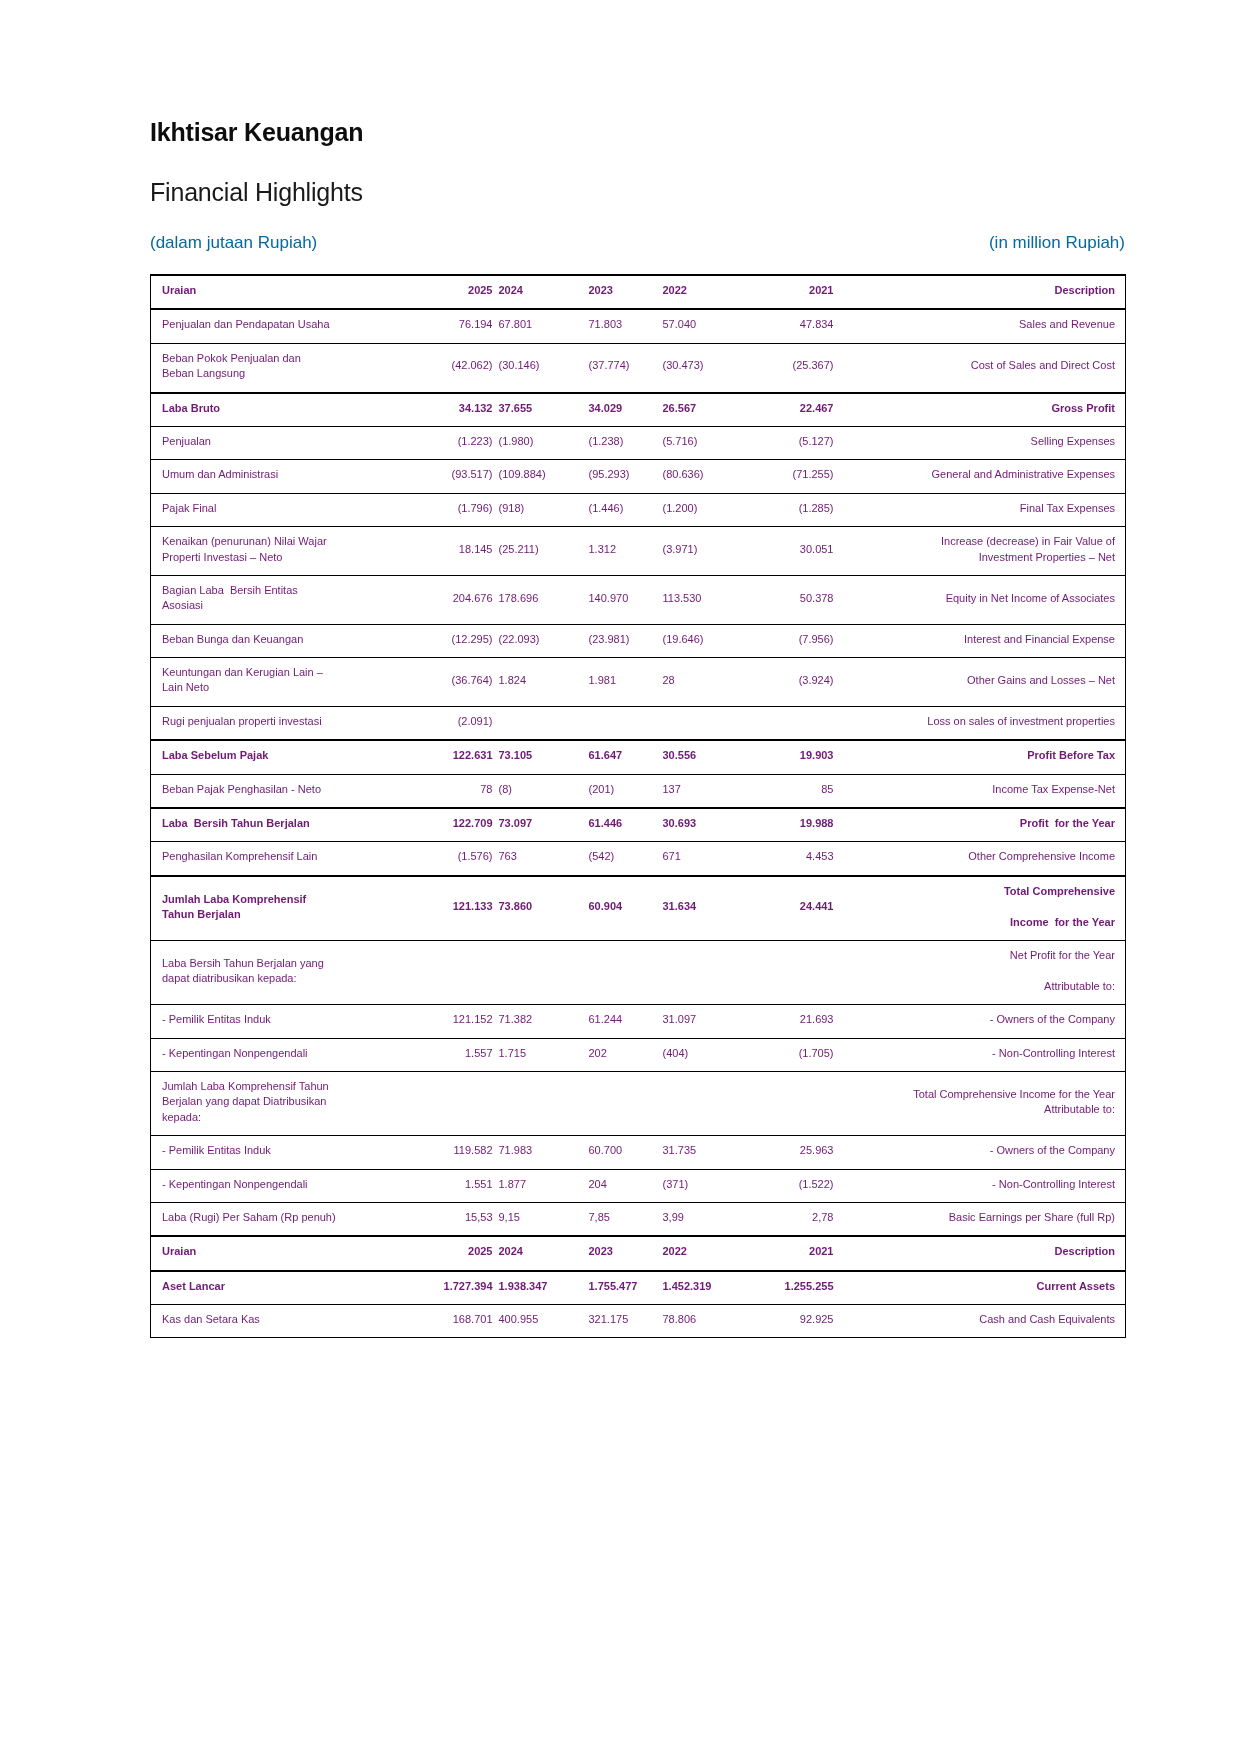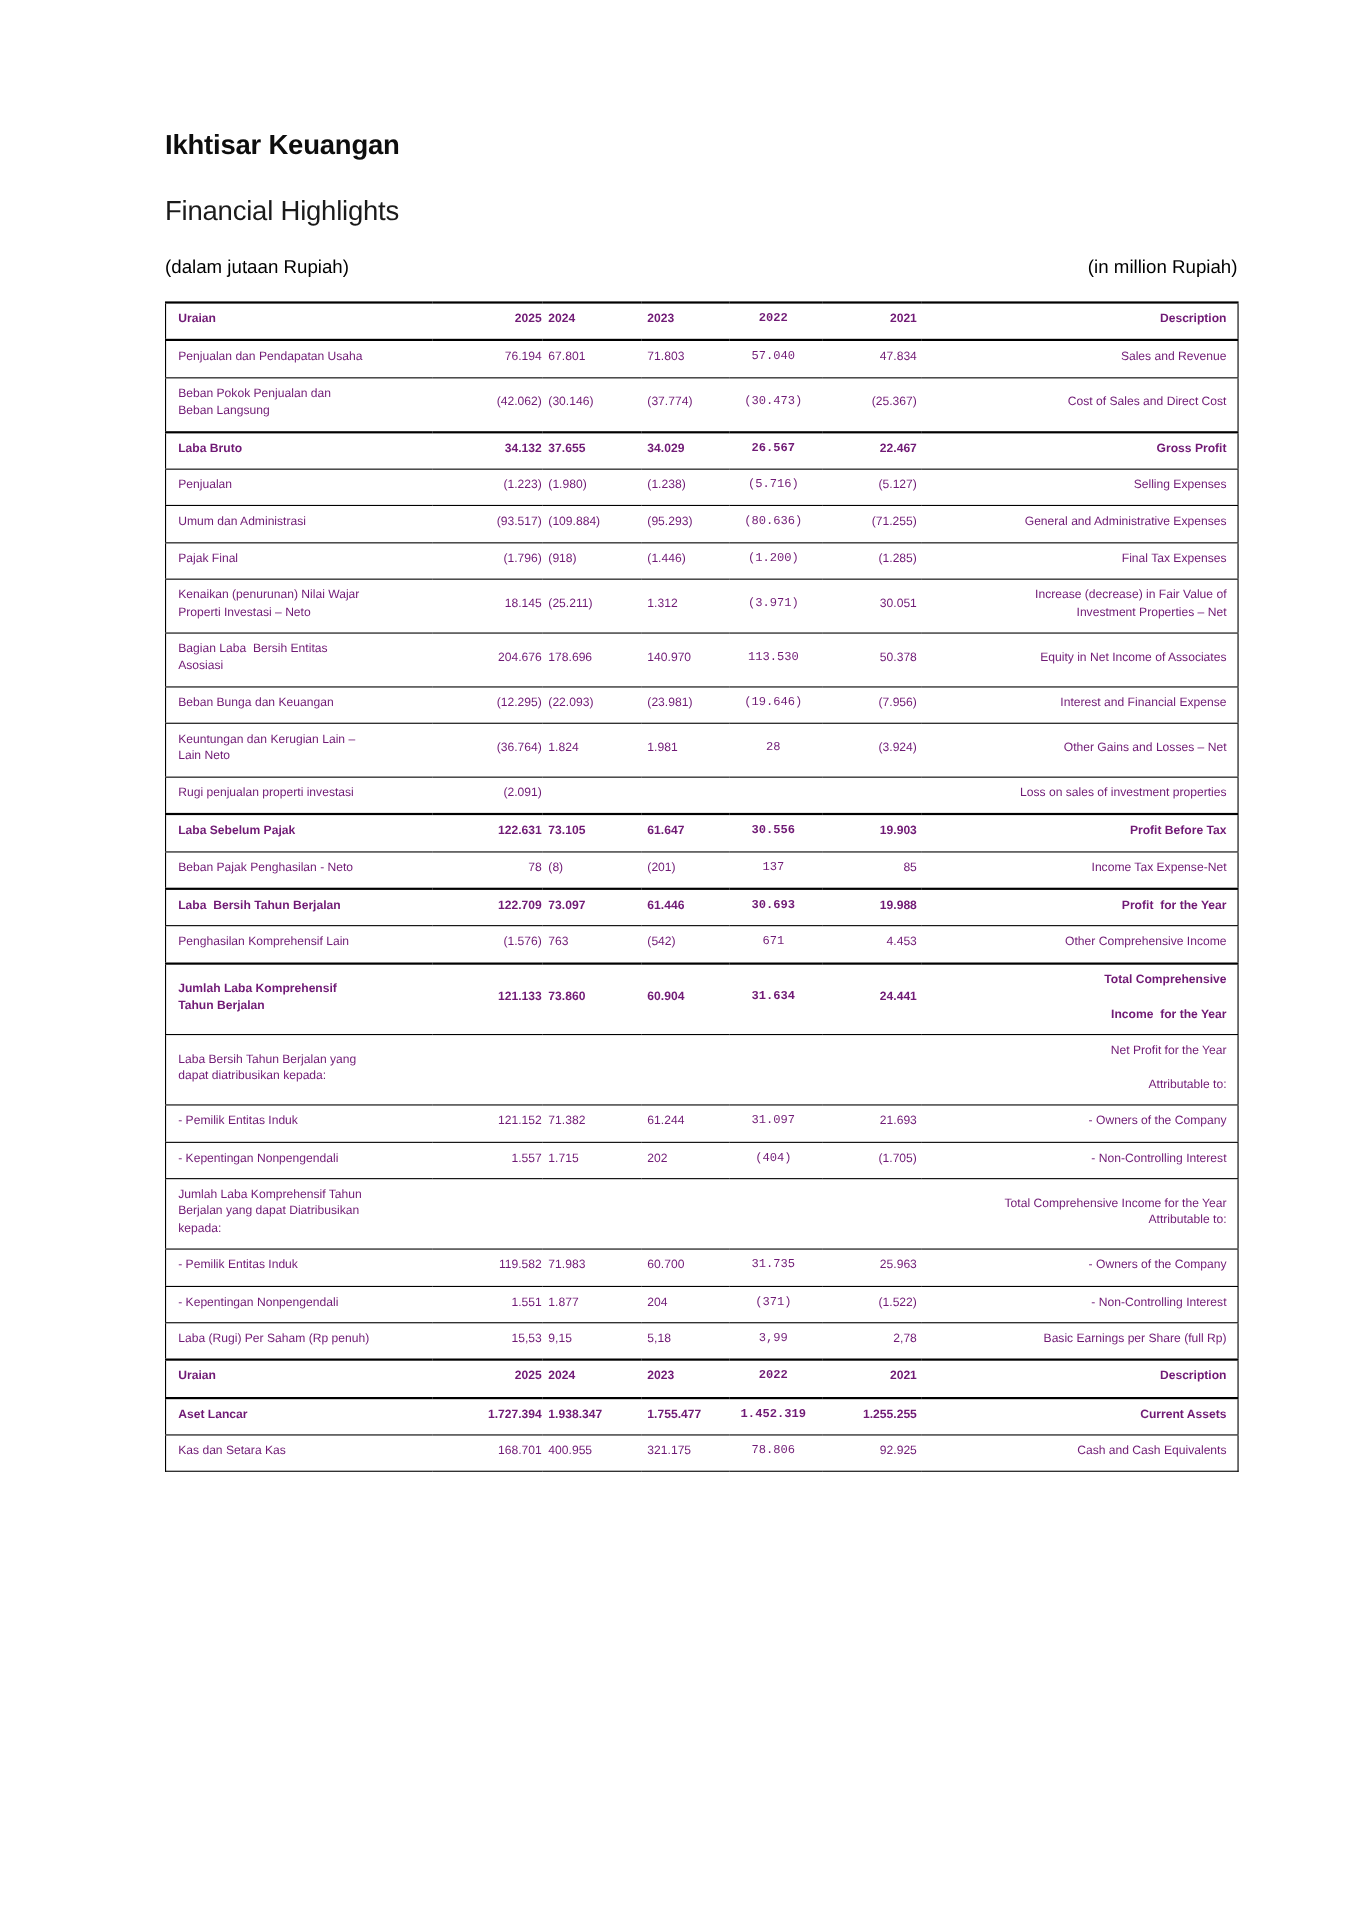--- a/index.html
+++ b/index.html
@@ -12,21 +12,21 @@
   }
   .page { padding: 118px 115px 0 150px; }
   .title-id {
     font-size: 25px; font-weight: 700; letter-spacing: -0.2px; color: #0d0d0d;
   }
   .title-en {
     font-size: 25px; font-weight: 400; letter-spacing: -0.2px; margin-top: 31px; color: #1a1a1a;
   }
   .unit-row {
     display: flex; justify-content: space-between; align-items: baseline;
-    margin-top: 26px; font-size: 17px; color: #000000;
+    margin-top: 26px; font-size: 17px; color: #0369a1;
   }
   table.fin {
     width: 100%; border-collapse: collapse; table-layout: fixed;
     margin-top: 21px;
     font-size: 11px; line-height: 1.4; color: #701a75;
     border-left: 1px solid #000; border-right: 1px solid #000;
     border-top: 2px solid #000; border-bottom: 1px solid #000;
   }
   td {
     vertical-align: middle;
@@ -36,21 +36,21 @@
     overflow: hidden;
   }
   tr:first-child td { border-top: none; }
   tr.thick td { border-top-width: 2px; }
   tr.bold td, tr.header td { font-weight: 700; }
   
   .col-uraian { width: 242px; text-align: left;  padding-left: 11px; }
   .col-y2025  { width: 100px; text-align: right;  padding-left: 6px; }
   .col-y2024  { width: 90px;  text-align: left;  padding-left: 6px; margin-left: 32px; }
   .col-y2023  { width: 80px;  text-align: left;  padding-left: 6px; }
-  .col-y2022  { width: 85px;  text-align: center; padding-right: 4px; font-family: Liberation Mono, monospace; }
+  .col-y2022  { width: 85px;  text-align: left; padding-right: 4px; }
   .col-y2021  { width: 90px;  text-align: right; padding-right: 4px; }
   .col-desc   { width: 288px; text-align: right; padding-right: 10px; }
 </style>
 </head>
 <body>
 
 <div class="page">
   <div class="title-id">Ikhtisar Keuangan</div>
   <div class="title-en">Financial Highlights</div>
   <div class="unit-row">
@@ -278,21 +278,21 @@
           <td class="col-y2024">1.877</td>
           <td class="col-y2023">204</td>
           <td class="col-y2022">(371)</td>
           <td class="col-y2021">(1.522)</td>
           <td class="col-desc">- Non-Controlling Interest</td>
         </tr>
         <tr>
           <td class="col-uraian">Laba (Rugi) Per Saham (Rp penuh)</td>
           <td class="col-y2025">15,53</td>
           <td class="col-y2024">9,15</td>
-          <td class="col-y2023">5,18</td>
+          <td class="col-y2023">7,85</td>
           <td class="col-y2022">3,99</td>
           <td class="col-y2021">2,78</td>
           <td class="col-desc">Basic Earnings per Share (full Rp)</td>
         </tr>
         <tr class="header bold thick">
           <td class="col-uraian">Uraian</td>
           <td class="col-y2025">2025</td>
           <td class="col-y2024">2024</td>
           <td class="col-y2023">2023</td>
           <td class="col-y2022">2022</td>

